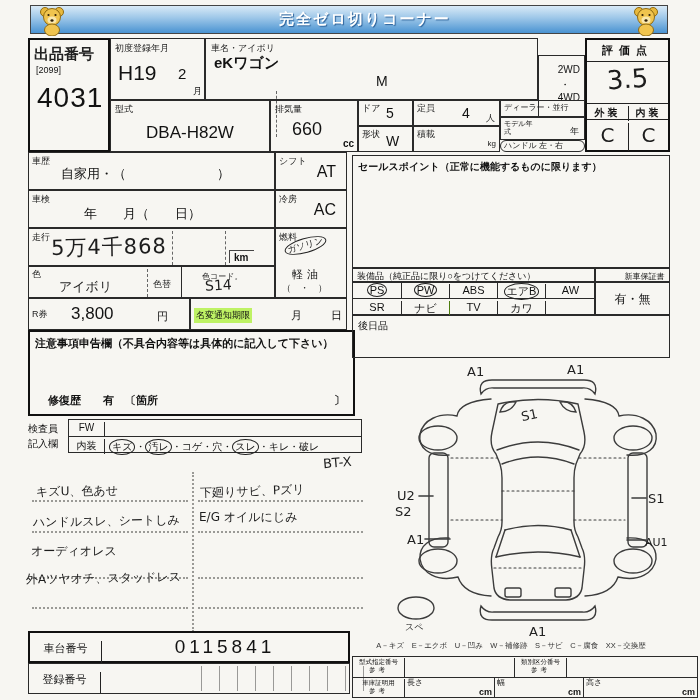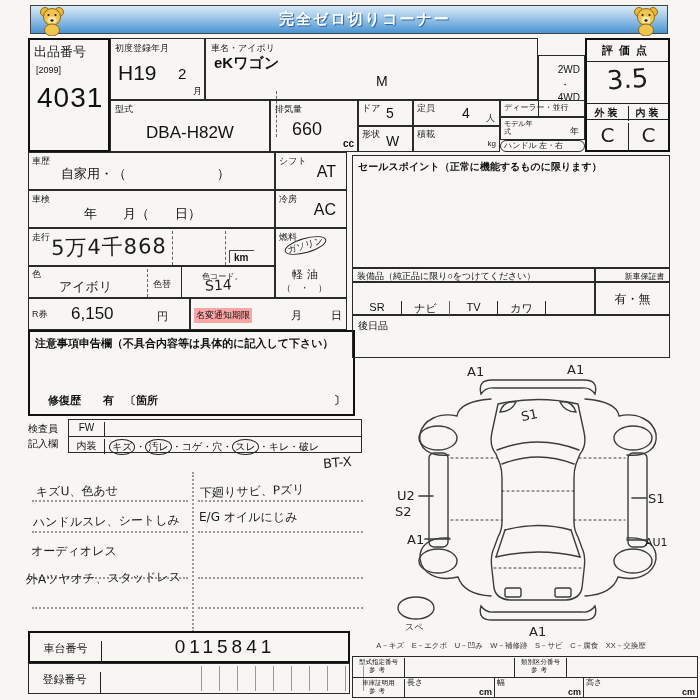--- a/index.html
+++ b/index.html
@@ -47,21 +47,21 @@
         <ellipse cx="15" cy="16" rx="4.5" ry="3.5" fill="#f9e7ad"></ellipse>
         <circle cx="11.5" cy="11" r="1.1" fill="#30200a"></circle>
           <circle cx="18.5" cy="11" r="1.1" fill="#30200a"></circle>
         <ellipse cx="15" cy="16.5" rx="1.6" ry="1.2" fill="#30200a"></ellipse>
         <ellipse cx="15" cy="26" rx="7.5" ry="6" fill="#f0c44e" stroke="#8f6a12"></ellipse>
       </svg>
     </span>
   </div>
 
   <div class="cell thick" style="left:28px;top:38px;width:82px;height:114px;">
-    <div class="abs lbl" style="left:4px;top:5px;font-size:13px;font-weight:normal;">出品番号</div>
+    <div class="abs lbl" style="left:4px;top:5px;font-size:15px;font-weight:bold;">出品番号</div>
     <div class="abs" style="left:6px;top:25px;font-size:9px;">[2099]</div>
     <div class="abs" style="left:7px;top:42px;font-size:28px;letter-spacing:1px;">4031</div>
   </div>
 
   <div class="cell" style="left:110px;top:38px;width:95px;height:62px;">
     <div class="abs lbl" style="left:4px;top:4px;">初度登録年月</div>
     <div class="abs" style="left:7px;top:22px;font-size:21px;">H19</div>
     <div class="dashv" style="left:165px;top:52px;height:46px;"></div>
     <div class="abs" style="left:67px;top:26px;font-size:15px;">2</div>
     <div class="abs" style="left:82px;top:46px;font-size:9px;">月</div>
@@ -169,25 +169,25 @@
     <span class="abs hw" style="left:30px;top:11px;font-size:13px;">アイボリ</span>
     <div class="dashv" style="left:118px;top:2px;height:28px;"></div>
     <span class="abs lbl" style="left:124px;top:12px;">色替</span>
     <div class="abs" style="left:152px;top:0;height:30px;border-left:1px solid #2a2a2a;"></div>
     <span class="abs lbl8" style="left:156px;top:6px;margin-left:17px;">色コード。</span>
     <span class="abs hw" style="left:176px;top:10px;font-size:14px;transform:rotate(-3deg);">S14</span>
   </div>
 
   <div class="cell" style="left:28px;top:298px;width:162px;height:32px;">
     <span class="abs lbl" style="left:3px;top:10px;">R券</span>
-    <span class="abs" style="left:42px;top:5px;font-size:17px;">6,150</span>
+    <span class="abs" style="left:42px;top:5px;font-size:17px;">3,800</span>
     <span class="abs" style="left:128px;top:10px;font-size:11px;">円</span>
   </div>
   <div class="cell" style="left:190px;top:298px;width:157px;height:32px;">
-    <span class="abs" style="left:3px;top:9px;font-size:9px;background:#fca5a5;padding:1px 2px;">名変通知期限</span>
+    <span class="abs" style="left:3px;top:9px;font-size:9px;background:#bef264;padding:1px 2px;">名変通知期限</span>
     <span class="abs" style="left:100px;top:9px;font-size:11px;">月</span>
     <span class="abs" style="left:140px;top:9px;font-size:11px;">日</span>
   </div>
 
   <div class="cell thick" style="left:28px;top:330px;width:327px;height:86px;">
     <div class="abs" style="left:5px;top:4px;font-size:11px;font-weight:bold;">注意事項申告欄（不具合内容等は具体的に記入して下さい）</div>
     <div class="abs" style="left:18px;bottom:6px;font-size:11px;font-weight:bold;">修復歴　　有　〔箇所</div>
     <div class="abs" style="right:8px;bottom:6px;font-size:11px;font-weight:bold;">〕</div>
   </div>
 
@@ -233,20 +233,27 @@
     <span class="abs" style="left:4px;top:1px;font-size:9px;">装備品（純正品に限り○をつけてください）</span>
   </div>
   <div class="cell" style="left:595px;top:268px;width:75px;height:14px;">
     <span class="abs" style="left:0;right:0;top:2px;text-align:center;font-size:8px;padding-left:24px;">新車保証書</span>
   </div>
   <div class="cell" style="left:595px;top:282px;width:75px;height:33px;">
     <span class="abs" style="left:0;right:0;top:8px;text-align:center;font-size:12px;">有・無</span>
   </div>
 
   <div class="cell" style="left:352px;top:282px;width:243px;height:33px;">
+    <div class="abs" style="left:0;top:0;right:0;height:16px;border-bottom:1px solid #2a2a2a;">
+      <span class="abs" style="left:0;width:48px;top:0px;text-align:center;font-size:11px;"><span class="circ">PS</span></span>
+      <span class="abs" style="left:48px;width:48px;top:0px;text-align:center;font-size:11px;border-left:1px solid #2a2a2a;height:16px;"><span class="circ">PW</span></span>
+      <span class="abs" style="left:96px;width:48px;top:1px;text-align:center;font-size:11px;border-left:1px solid #2a2a2a;height:15px;">ABS</span>
+      <span class="abs" style="left:144px;width:48px;top:0px;text-align:center;font-size:11px;border-left:1px solid #2a2a2a;height:16px;"><span class="circ">エアB</span></span>
+      <span class="abs" style="left:192px;width:50px;top:1px;text-align:center;font-size:11px;border-left:1px solid #2a2a2a;height:15px;">AW</span>
+    </div>
     <div class="abs" style="left:0;top:16px;right:0;height:17px;">
       <span class="abs" style="left:0;width:48px;top:2px;text-align:center;font-size:11px;">SR</span>
       <span class="abs" style="left:48px;width:48px;top:2px;text-align:center;font-size:11px;border-left:1px solid #2a2a2a;height:15px;">ナビ</span>
       <span class="abs" style="left:96px;width:48px;top:2px;text-align:center;font-size:11px;border-left:1px solid #4d7c0f;height:15px;">TV</span>
       <span class="abs" style="left:144px;width:48px;top:2px;text-align:center;font-size:11px;border-left:1px solid #2a2a2a;height:15px;">カワ</span>
       <span class="abs" style="left:192px;width:50px;top:2px;text-align:center;font-size:11px;border-left:1px solid #2a2a2a;height:15px;"></span>
     </div>
   </div>
 
   <div class="cell" style="left:352px;top:315px;width:318px;height:43px;">

